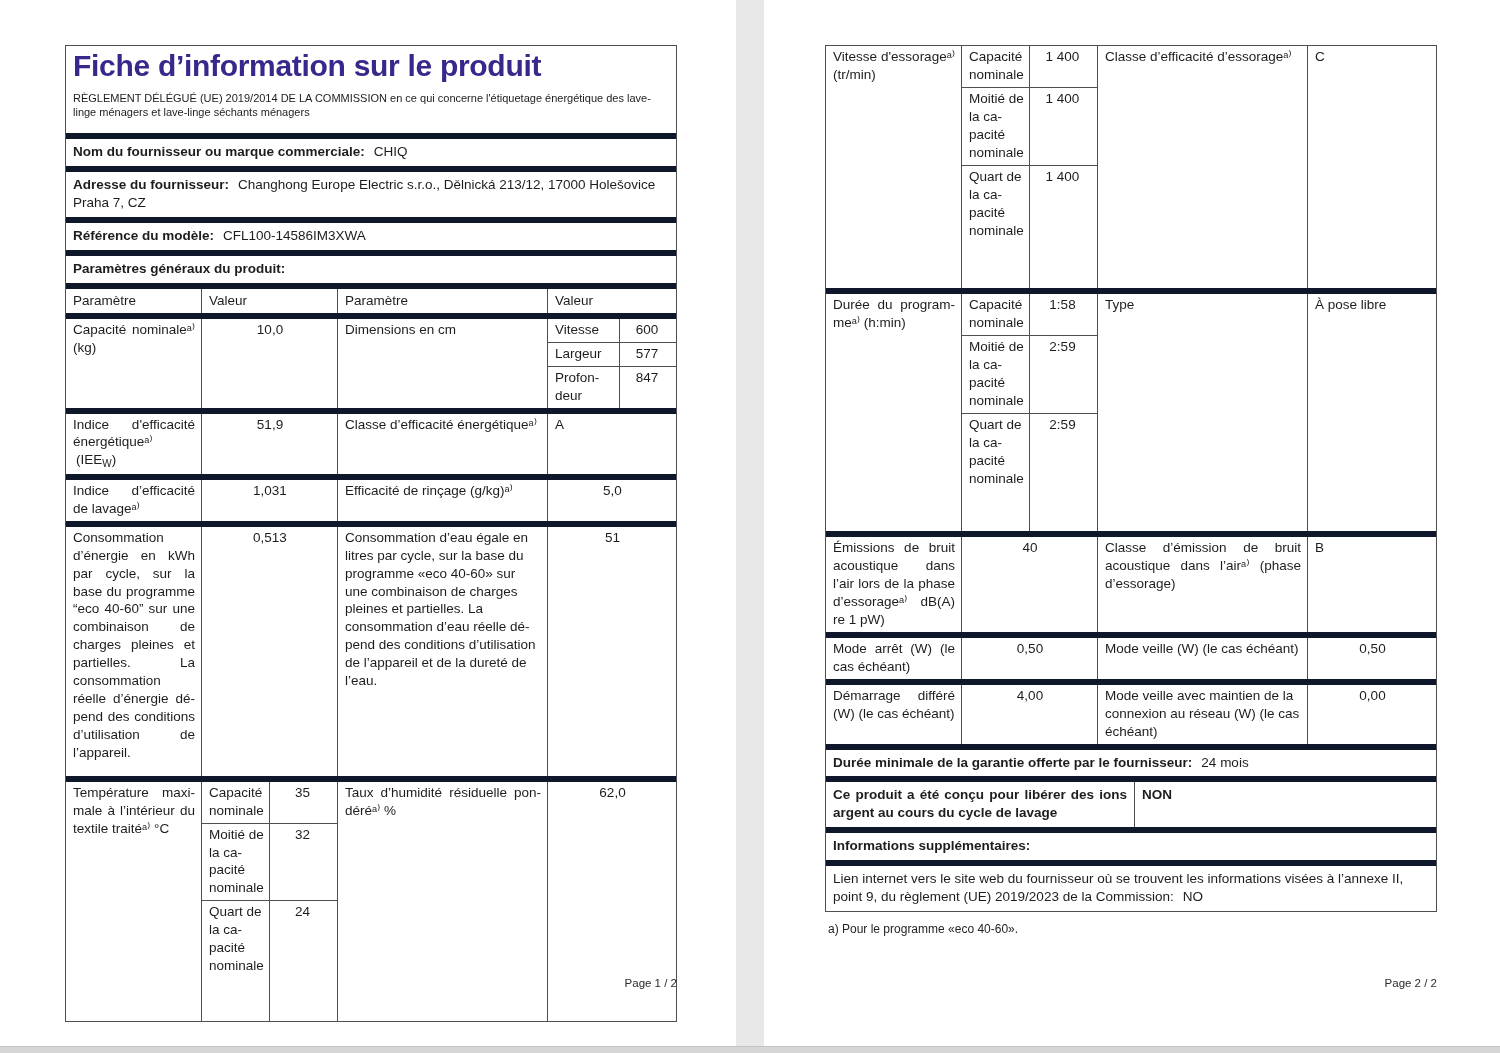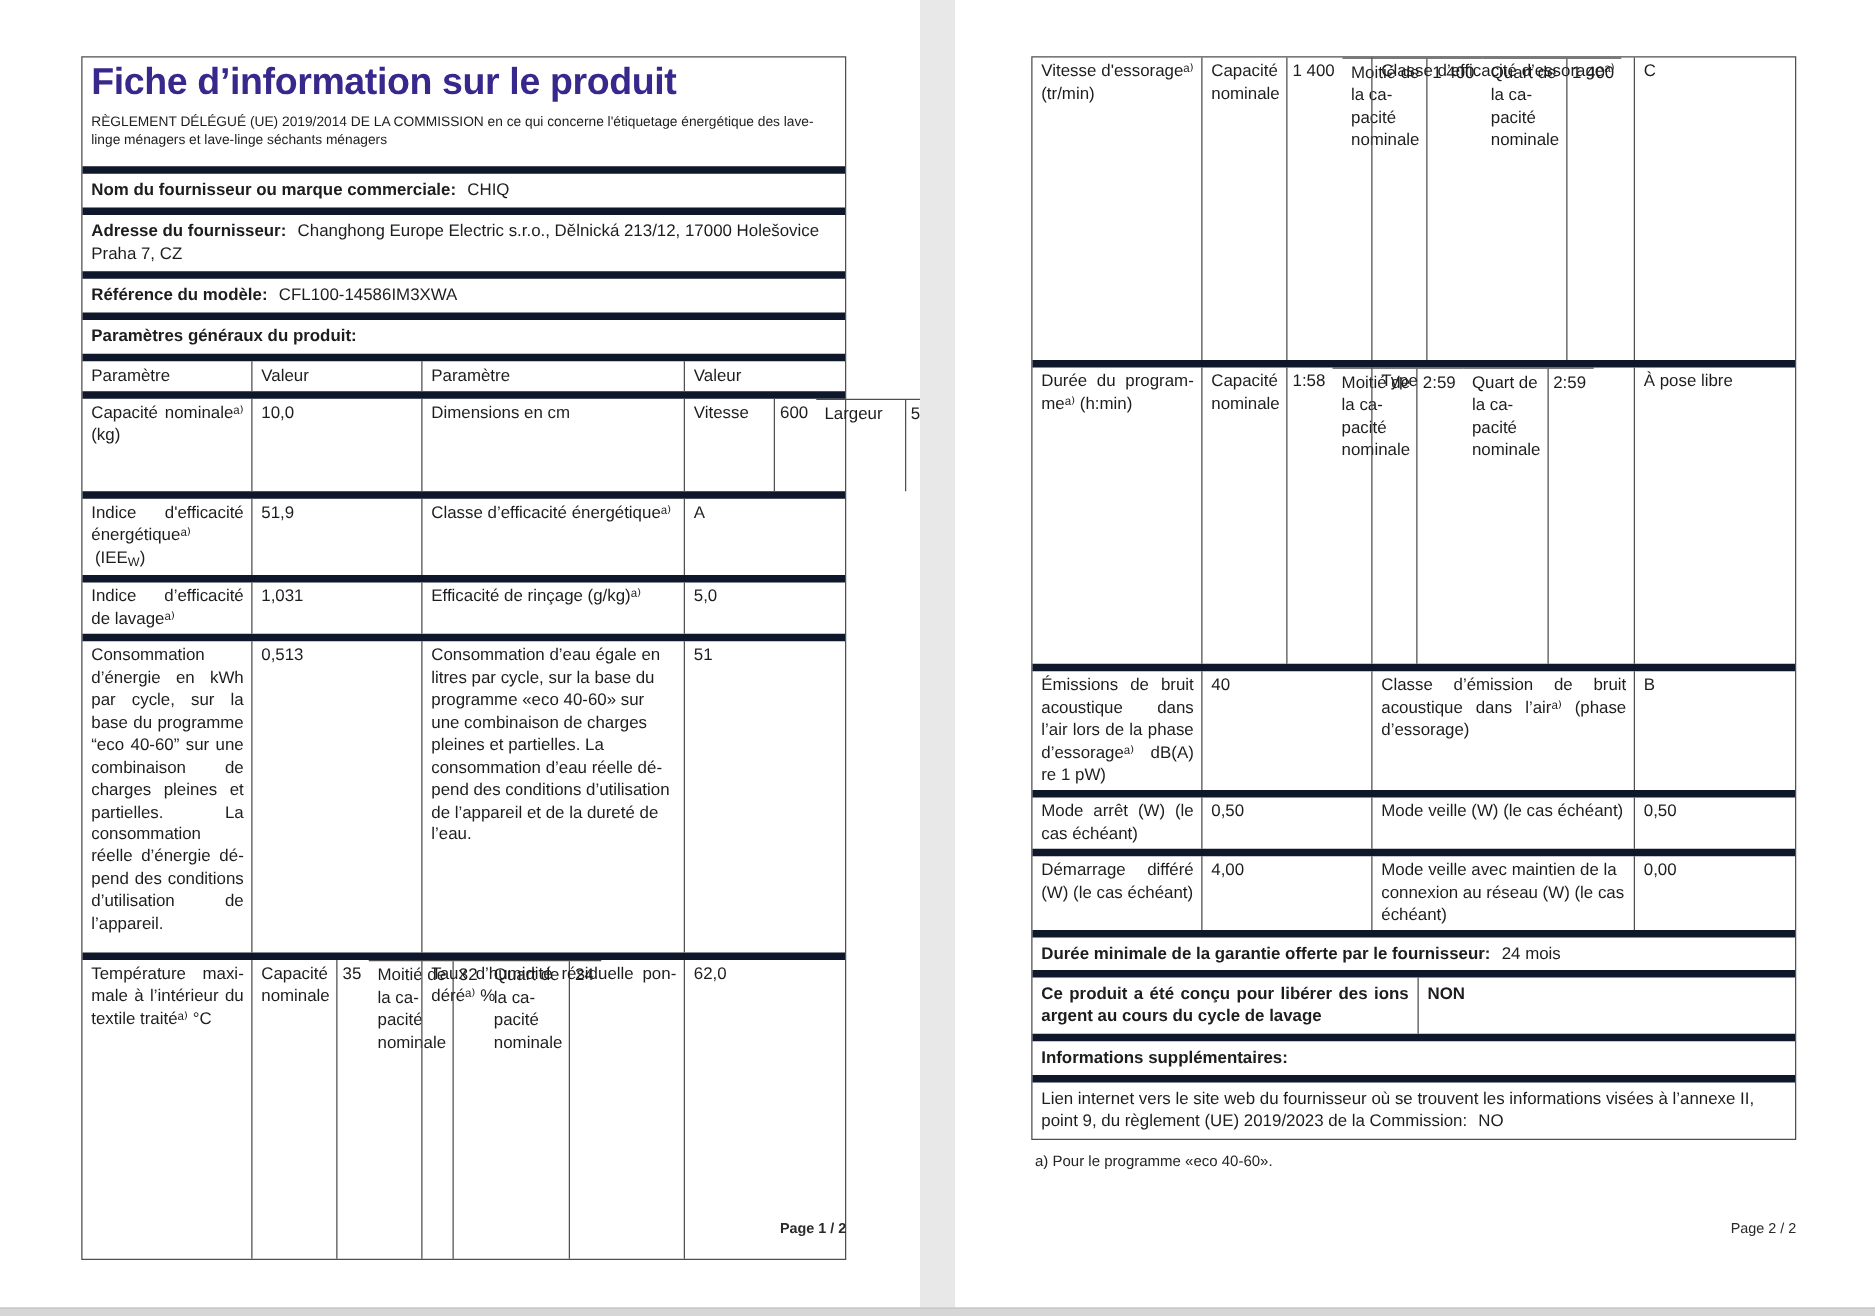--- a/index.html
+++ b/index.html
@@ -23,43 +23,43 @@
   .doc-title { font-size:30px; font-weight:bold; color:#38288c; line-height:1.15; letter-spacing:-0.3px; }
   .reg { margin-top:7px; font-size:11px; line-height:1.35; }
 
   .info { padding:4px 7px 5px 7px; }
   .b { font-weight:bold; }
   .iv { margin-left:9px; }
 
   .prow { display:grid; grid-template-columns:135px 136px 210px 1fr; }
   .pc { padding:2px 6px 3px 7px; }
   .bl { border-left:1px solid #4f4f4f; }
-  .num { text-align:left; }
+  .num { text-align:center; }
   .just { text-align:justify; hyphens:manual; -webkit-hyphens:manual; }
   .nopad { padding:0; }
   .phead .pc { padding-top:3px; padding-bottom:3px; }
 
-  .subcol { display:flex; flex-direction:row; height:100%; }
+  .subcol { display:flex; flex-direction:column; height:100%; }
   .subrow { display:grid; grid-template-columns:68px 1fr; flex:0 0 auto; }
   .subrow:last-child { flex:1 0 auto; }
   .subrow + .subrow { border-top:1px solid #4f4f4f; }
   .dims .subrow { grid-template-columns:72px 1fr; }
   .sl { border-right:1px solid #4f4f4f; padding:2px 4px 3px 7px; hyphens:manual; }
   .sv { padding:2px 6px 3px 4px; }
 
   .ieeline { display:block; padding-left:3px; }
   .subw { font-size:10px; vertical-align:-3px; }
 
   .widecell { padding:4px 7px 5px 7px; }
   .ionsrow { display:grid; grid-template-columns:308px 1fr; }
   .ionsrow .pc { padding:4px 7px 5px 7px; }
 
   .footnote { margin:10px 0 0 3px; font-size:12px; color:#242424; }
   .pfooter { position:absolute; top:977px; font-size:11.5px; color:#2a2a2a; }
-  .pfooter-1 { right:59px;font-weight:bold; }
+  .pfooter-1 { right:59px; }
   .pfooter-2 { right:63px; }
 </style>
 </head>
 <body>
 
 <div class="canvas">
 
   <div class="page page-1">
     <div class="sheet sheet-1">
       <div class="doc">

